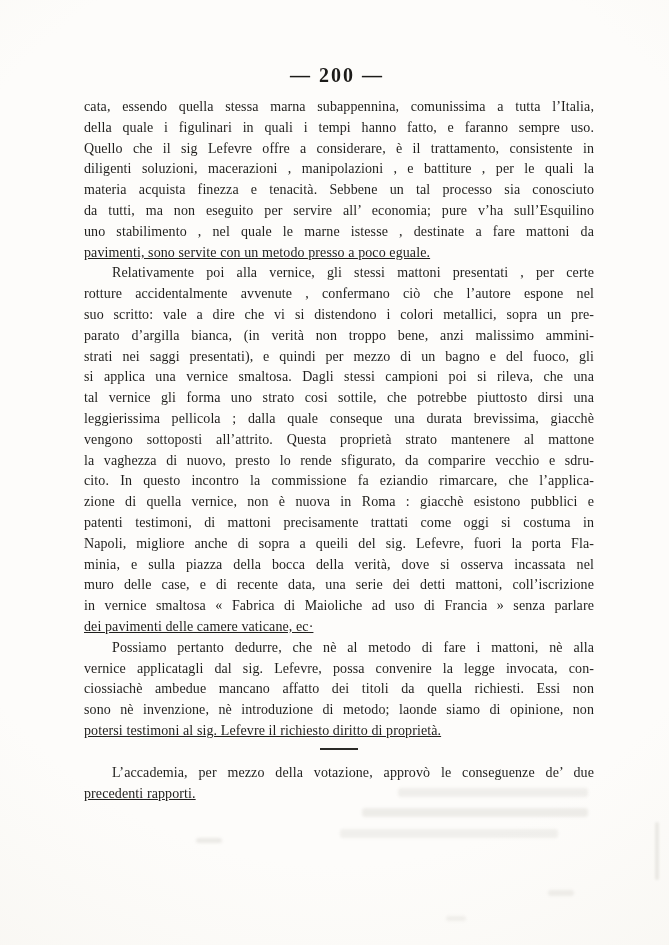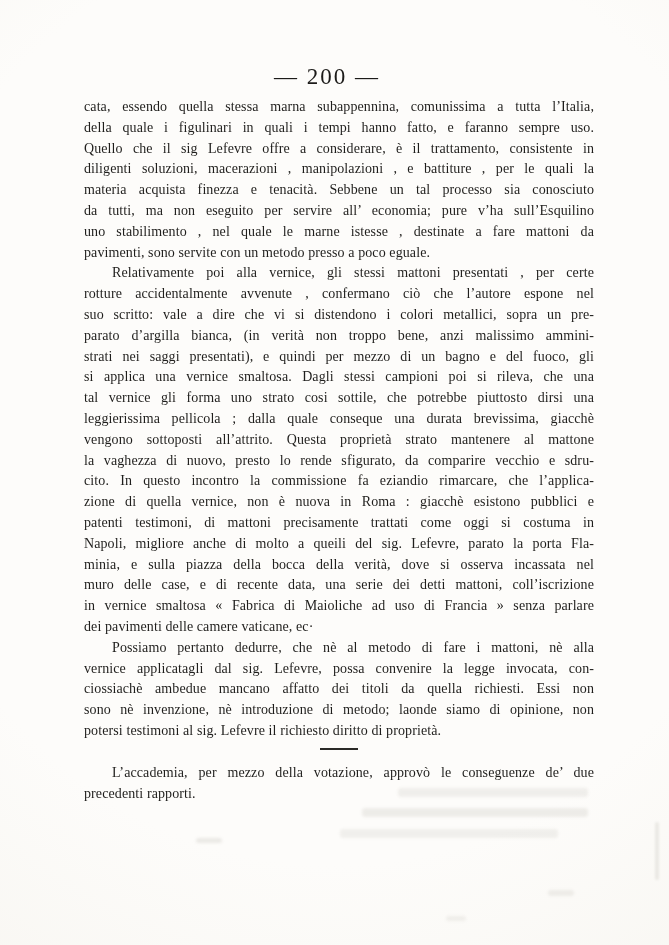--- a/index.html
+++ b/index.html
@@ -17,46 +17,46 @@
     font-family: "Liberation Serif", "DejaVu Serif", serif;
     color: #1f1e1c;
   }
   .page {
     position: absolute;
     inset: 0;
   }
   .page-number {
     position: absolute;
     top: 64px;
-    left: 72px;
+    left: 82px;
     width: 510px;
     text-align: center;
-    font-size: 23px;
-    font-weight: 400;
+    font-size: 20px;
+    font-weight: 700;
     letter-spacing: 2px;
     color: #1c1b19;
   }
   .body-text {
     position: absolute;
     top: 97px;
     left: 84px;
     width: 510px;
     font-size: 14px;
     line-height: 20.8px;
     letter-spacing: 0.1px;
   }
   .paragraph { margin: 0; }
   .line {
     height: 20.8px;
     text-align: justify;
     text-align-last: justify;
     white-space: normal;
     overflow: hidden;
   }
-  .line.last { text-align-last: left; }
+  .line.last { text-align-last: left; text-decoration: underline; }
   .line.indent { text-indent: 28px; }
   .italic { }
   .divider {
     width: 38px;
     height: 0;
     border-top: 2.5px solid #2b2a27;
     margin: 6px auto 13px auto;
   }
   
   .artifact {
@@ -99,21 +99,21 @@
         <div class="line">parato d’argilla bianca, (in verità non troppo bene, anzi malissimo ammini-</div>
         <div class="line">strati nei saggi presentati), e quindi per mezzo di un bagno e del fuoco, gli</div>
         <div class="line">si applica una vernice smaltosa. Dagli stessi campioni poi si rileva, che una</div>
         <div class="line">tal vernice gli forma uno strato cosi sottile, che potrebbe piuttosto dirsi una</div>
         <div class="line">leggierissima pellicola ; dalla quale conseque una durata brevissima, giacchè</div>
         <div class="line">vengono sottoposti all’attrito. Questa proprietà strato mantenere al mattone</div>
         <div class="line">la vaghezza di nuovo, presto lo rende sfigurato, da comparire vecchio e sdru-</div>
         <div class="line">cito. In questo incontro la commissione fa eziandio rimarcare, che l’applica-</div>
         <div class="line">zione di quella vernice, non è nuova in Roma : giacchè esistono pubblici e</div>
         <div class="line">patenti testimoni, di mattoni precisamente trattati come oggi si costuma in</div>
-        <div class="line">Napoli, migliore anche di molto a queili del sig. Lefevre, parato la porta Fla-</div>
+        <div class="line">Napoli, migliore anche di sopra a queili del sig. Lefevre, fuori la porta Fla-</div>
         <div class="line">minia, e sulla piazza della bocca della verità, dove si osserva incassata nel</div>
         <div class="line">muro delle case, e di recente data, una serie dei detti mattoni, coll’iscrizione</div>
         <div class="line"><span>in vernice smaltosa « </span><span class="italic">Fabrica di Maioliche ad uso di Francia</span><span> » senza parlare</span></div>
         <div class="line last">dei pavimenti delle camere vaticane, ec·</div>
       </div>
       <div class="paragraph">
         <div class="line indent">Possiamo pertanto dedurre, che nè al metodo di fare i mattoni, nè alla</div>
         <div class="line">vernice applicatagli dal sig. Lefevre, possa convenire la legge invocata, con-</div>
         <div class="line">ciossiachè ambedue mancano affatto dei titoli da quella richiesti. Essi non</div>
         <div class="line">sono nè invenzione, nè introduzione di metodo; laonde siamo di opinione, non</div>

